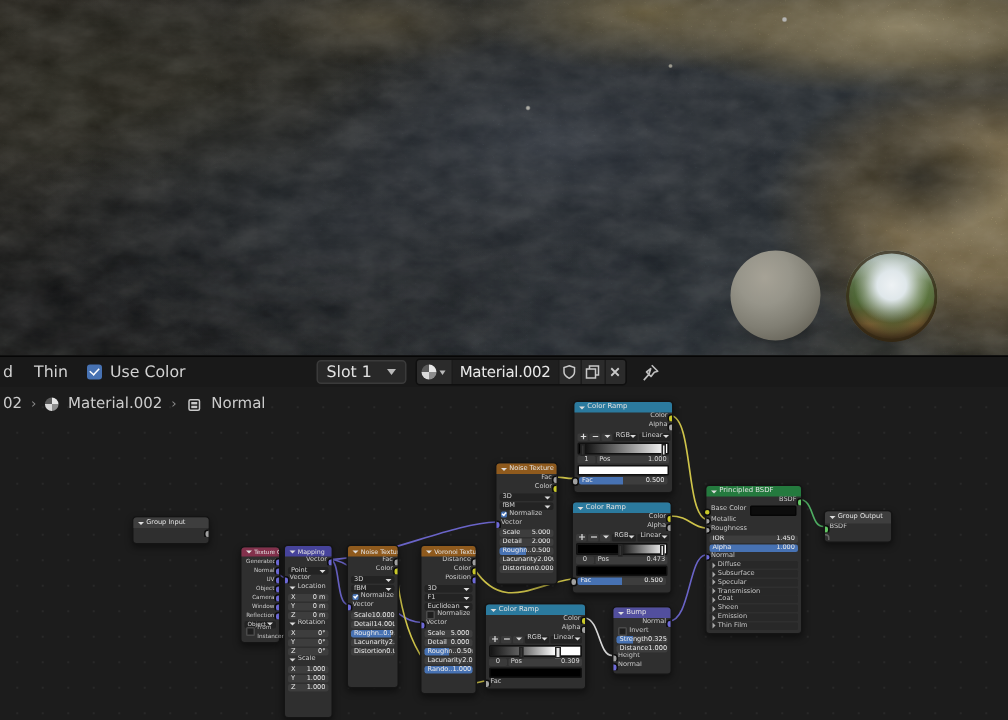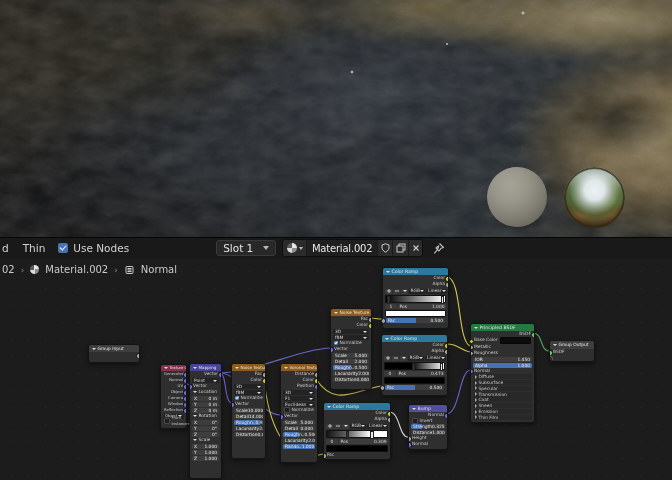--- a/index.html
+++ b/index.html
@@ -109,21 +109,21 @@
     <div class="sph-shadow" style="left:489px;top:208px;width:58px;height:22px;"></div>
     <div class="sph-shadow" style="left:566px;top:208px;width:58px;height:22px;"></div>
     <div class="sph-gray"></div>
     <div class="sph-gloss"></div>
   </div>
 
   <div class="topbar">
     <span class="menu" style="padding-left:2px;">d</span>
     <span class="menu">Thin</span>
     <span class="cbx"></span>
-    <span>Use Nodes</span>
+    <span>Use Color</span>
     <div class="btn" style="margin-left:87px;width:46px;justify-content:space-between;">
       <span>Slot 1</span>
         <span class="tri"></span>
     </div>
     <div class="matgrp" style="margin-left:6px;">
       <div class="seg" style="width:23px;gap:2px;">
         <span class="matball"></span>
         <span class="tri" style="border-top-width:3px;border-left-width:2.5px;border-right-width:2.5px;"></span>
       </div>
       <div class="seg namefield" style="width:60px;">

